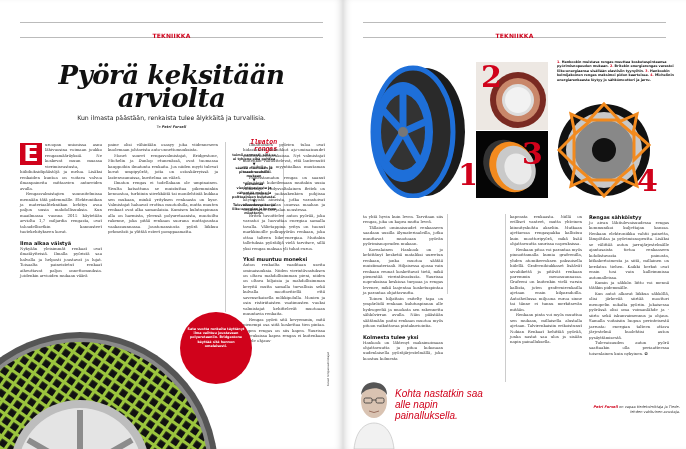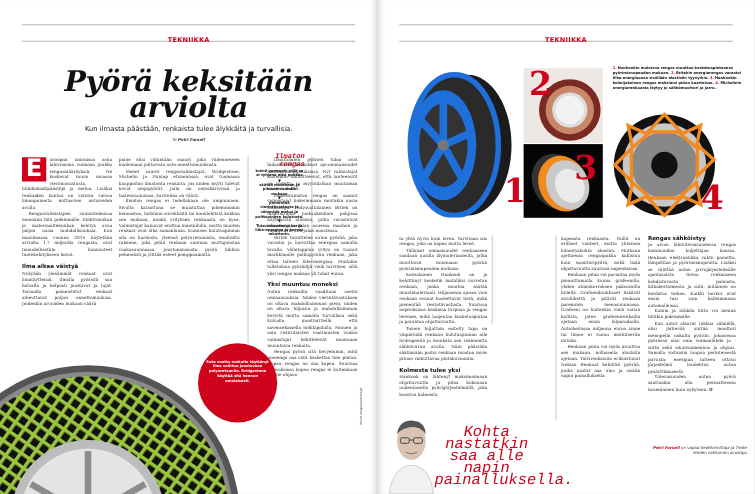--- a/index.html
+++ b/index.html
@@ -24,21 +24,21 @@
   .sidebar-title { font-family: Liberation Mono, monospace; font-style: italic; font-weight: bold; color: #d0021b; font-size: 6.4px; line-height: 6.6px; text-align: right; }
   .sidebar-item { font-size: 3.3px; font-weight: bold; color: #111; line-height: 4.2px; }
   .sidebar-arrow { font-size: 3.5px; line-height: 4px; color: #111; }
   .tire-green { position: absolute; left: -60px; top: 330px; width: 280px; height: 280px; }
   .red-circle { position: absolute; left: 180px; top: 312px; width: 72px; height: 72px; border-radius: 50%; background: #d0021b; color: #fff; text-align: center; font-family: "DejaVu Sans", sans-serif; font-size: 3.3px; font-weight: bold; line-height: 4.2px; padding: 15px 6px 0 6px; }
   .photo-credit { position: absolute; left: 326px; top: 386px; font-family: "DejaVu Sans", sans-serif; font-size: 2.8px; color: #333; transform: rotate(-90deg); transform-origin: left top; white-space: nowrap; }
   .img-box { position: absolute; overflow: hidden; }
   .caption { position: absolute; left: 557px; top: 60px; width: 120px; font-family: "DejaVu Sans", sans-serif; font-size: 3.3px; font-weight: bold; line-height: 4.4px; color: #111; }
   .caption .n { color: #d0021b; }
   .big-num { position: absolute; font-family: "DejaVu Serif", serif; font-weight: bold; color: #d0021b; font-size: 30px; line-height: 30px; }
-  .quote { position: absolute; left: 395px; top: 388px; width: 95px; font-family: Liberation Mono, monospace; font-style: italic; color: #d0021b; font-size: 14px; line-height: 11px; text-align: center; }
+  .quote { position: absolute; left: 395px; top: 388px; width: 95px; font-family: Liberation Sans, sans-serif; font-style: italic; color: #d0021b; font-size: 10px; line-height: 11px; }
   .portrait { position: absolute; left: 350px; top: 365px; width: 48px; height: 84px; }
   .author-note { position: absolute; left: 590px; top: 405px; width: 90px; text-align: right; font-family: "DejaVu Sans", sans-serif; font-style: italic; font-size: 3.6px; line-height: 5.2px; color: #333; }
   .author-note b { color: #d0021b; }
 </style>
 </head>
 <body>
 
 <div class="page left">
   <div class="section-bar">
     <span>TEKNIIKKA</span>

